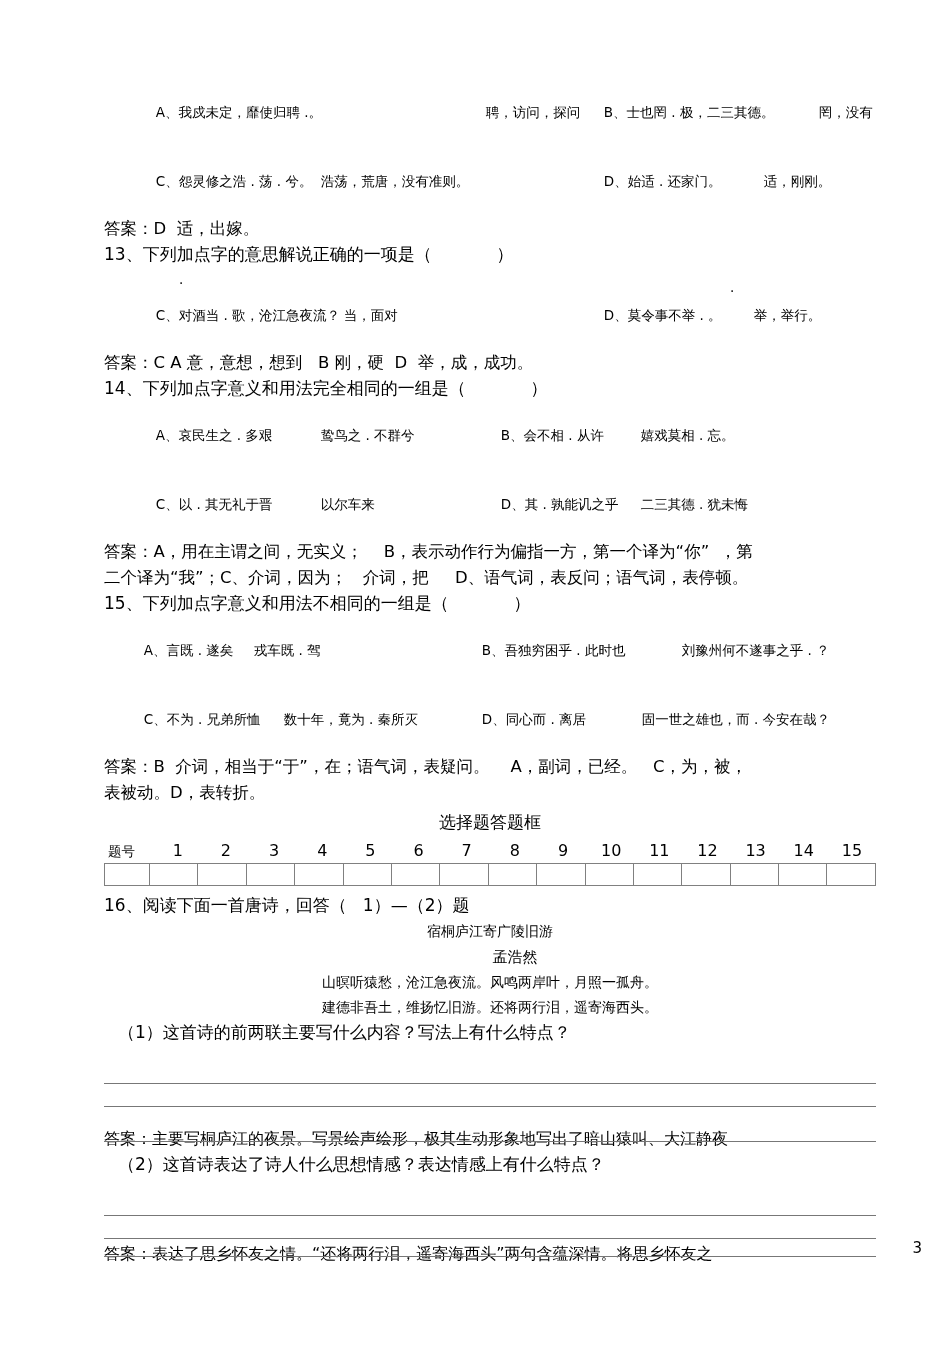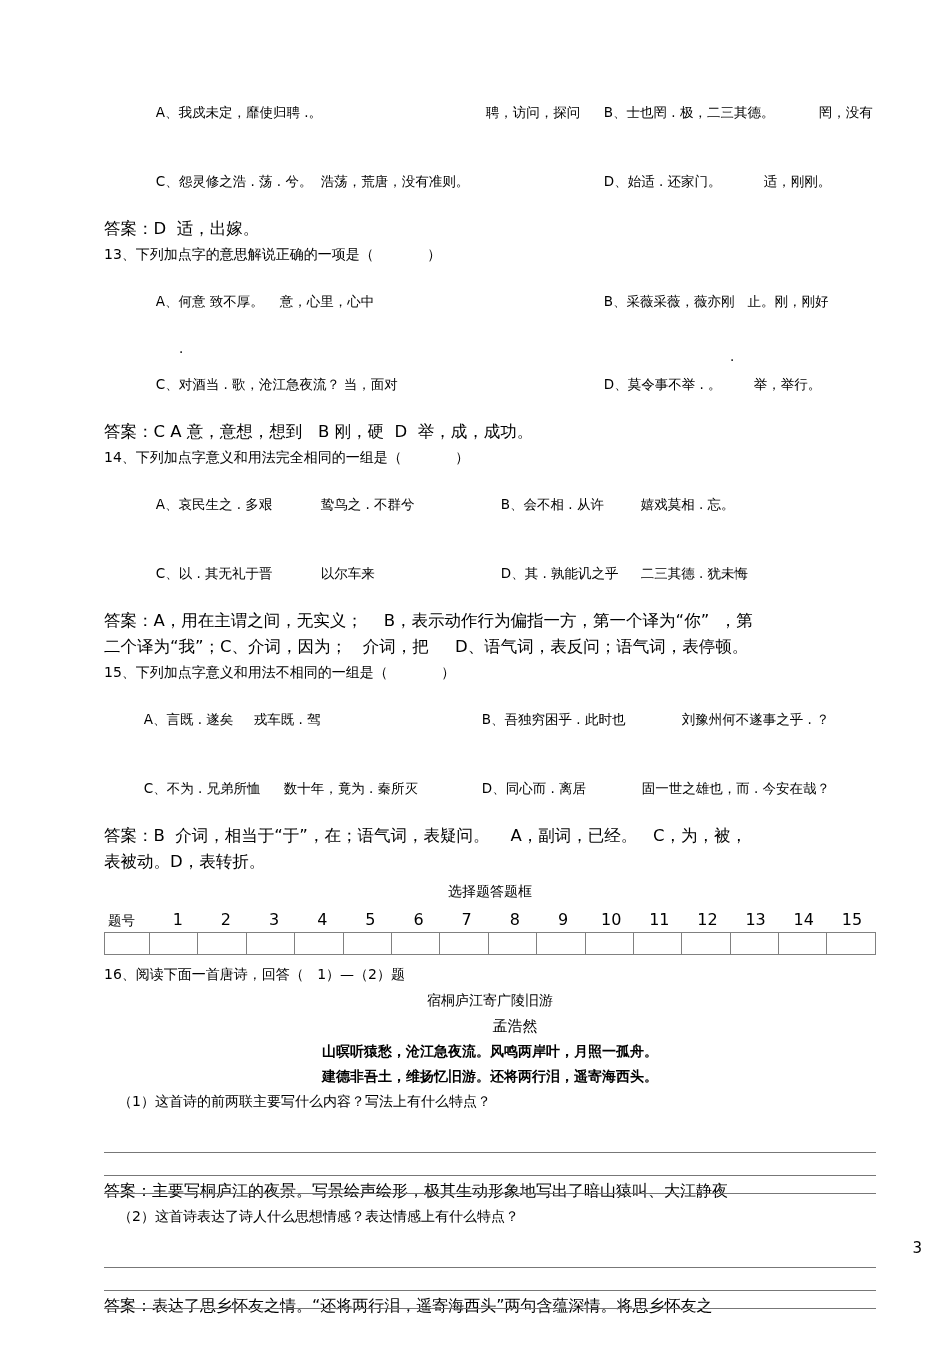--- a/index.html
+++ b/index.html
@@ -31,21 +31,21 @@
     font-size: 13.5px;
     line-height: 24px;
     white-space: pre;
     letter-spacing: 0px;
   }
   .ln.big {
     font-size: 16.5px;
     line-height: 26px;
   }
   .ln.mid {
-    font-size: 14px;
+    font-size: 17px;
     line-height: 25px;
   }
   .indent1 { padding-left: 26px; }
   .indent2 { padding-left: 14px; }
 
   .opt-row {
     position: relative;
     display: block;
     font-size: 13.5px;
     line-height: 23px;
@@ -114,21 +114,20 @@
   .poem-author {
     font-size: 15px;
     line-height: 26px;
     text-align: center;
     padding-left: 50px;
   }
   .poem-line {
     font-size: 14px;
     line-height: 25px;
     text-align: center;
-    font-weight: bold;
   }
 
   
   .ruled {
     border-bottom: 1.4px solid #777777;
     height: 0px;
     width: 772px;
   }
   .gap-lg { height: 38px; }
   .gap-md { height: 22px; }
@@ -167,23 +166,20 @@
     </div>
 
     <div class="opt-row indent1">
       <span class="col2" style="width:165px">C、怨灵修之浩 . 荡 . 兮。</span><span class="col2" style="width:283px">浩荡，荒唐，没有准则。</span><span class="col2" style="width:160px">D、始适 . 还家门。</span><span class="col2">适，刚刚。</span>
     </div>
 
     <div class="ln big">答案：D  适，出嫁。</div>
 
     <div class="ln mid">13、下列加点字的意思解说正确的一项是（            ）</div>
 
-    <div class="opt-row indent1">
-      <span class="col2" style="width:124px">A、何意 致不厚。</span><span class="col2" style="width:324px">意，心里，心中</span><span class="col2">B、采薇采薇，薇亦刚   止。刚，刚好</span>
-    </div>
     <div class="dotline">
       <span style="position:absolute;left:75px;">.</span>
       <span style="position:absolute;left:626px;">.</span>
     </div>
 
     <div class="opt-row indent1" style="padding-top:6px">
       <span class="col2" style="width:188px">C、对酒当 . 歌，沧江急夜流？</span><span class="col2" style="width:260px">当，面对</span><span class="col2" style="width:150px">D、莫令事不举 . 。</span><span class="col2">举，举行。</span>
     </div>
 
     <div class="ln big">答案：C A 意，意想，想到   B 刚，硬  D  举，成，成功。</div>
@@ -267,21 +263,21 @@
     <div class="poem-line">山暝听猿愁，沧江急夜流。风鸣两岸叶，月照一孤舟。</div>
     <div class="poem-line">建德非吾土，维扬忆旧游。还将两行泪，遥寄海西头。</div>
 
     <div class="ln mid indent2">（1）这首诗的前两联主要写什么内容？写法上有什么特点？</div>
 
     <div class="gap-lg"></div>
     <div class="ruled"></div>
     <div class="gap-md"></div>
     <div class="ruled"></div>
 
-    <div class="ans-over" style="margin-top:2px">答案：主要写桐庐江的夜景。写景绘声绘形，极其生动形象地写出了暗山猿叫、大江静夜</div>
+    <div class="ans-over" style="margin-top:19px">答案：主要写桐庐江的夜景。写景绘声绘形，极其生动形象地写出了暗山猿叫、大江静夜</div>
 
     <div class="ln mid indent2">（2）这首诗表达了诗人什么思想情感？表达情感上有什么特点？</div>
 
     <div class="gap-lg"></div>
     <div class="ruled"></div>
     <div class="gap-md"></div>
     <div class="ruled"></div>
 
     <div class="ans-over" style="margin-top:2px">答案：表达了思乡怀友之情。“还将两行泪，遥寄海西头”两句含蕴深情。将思乡怀友之</div>
 

